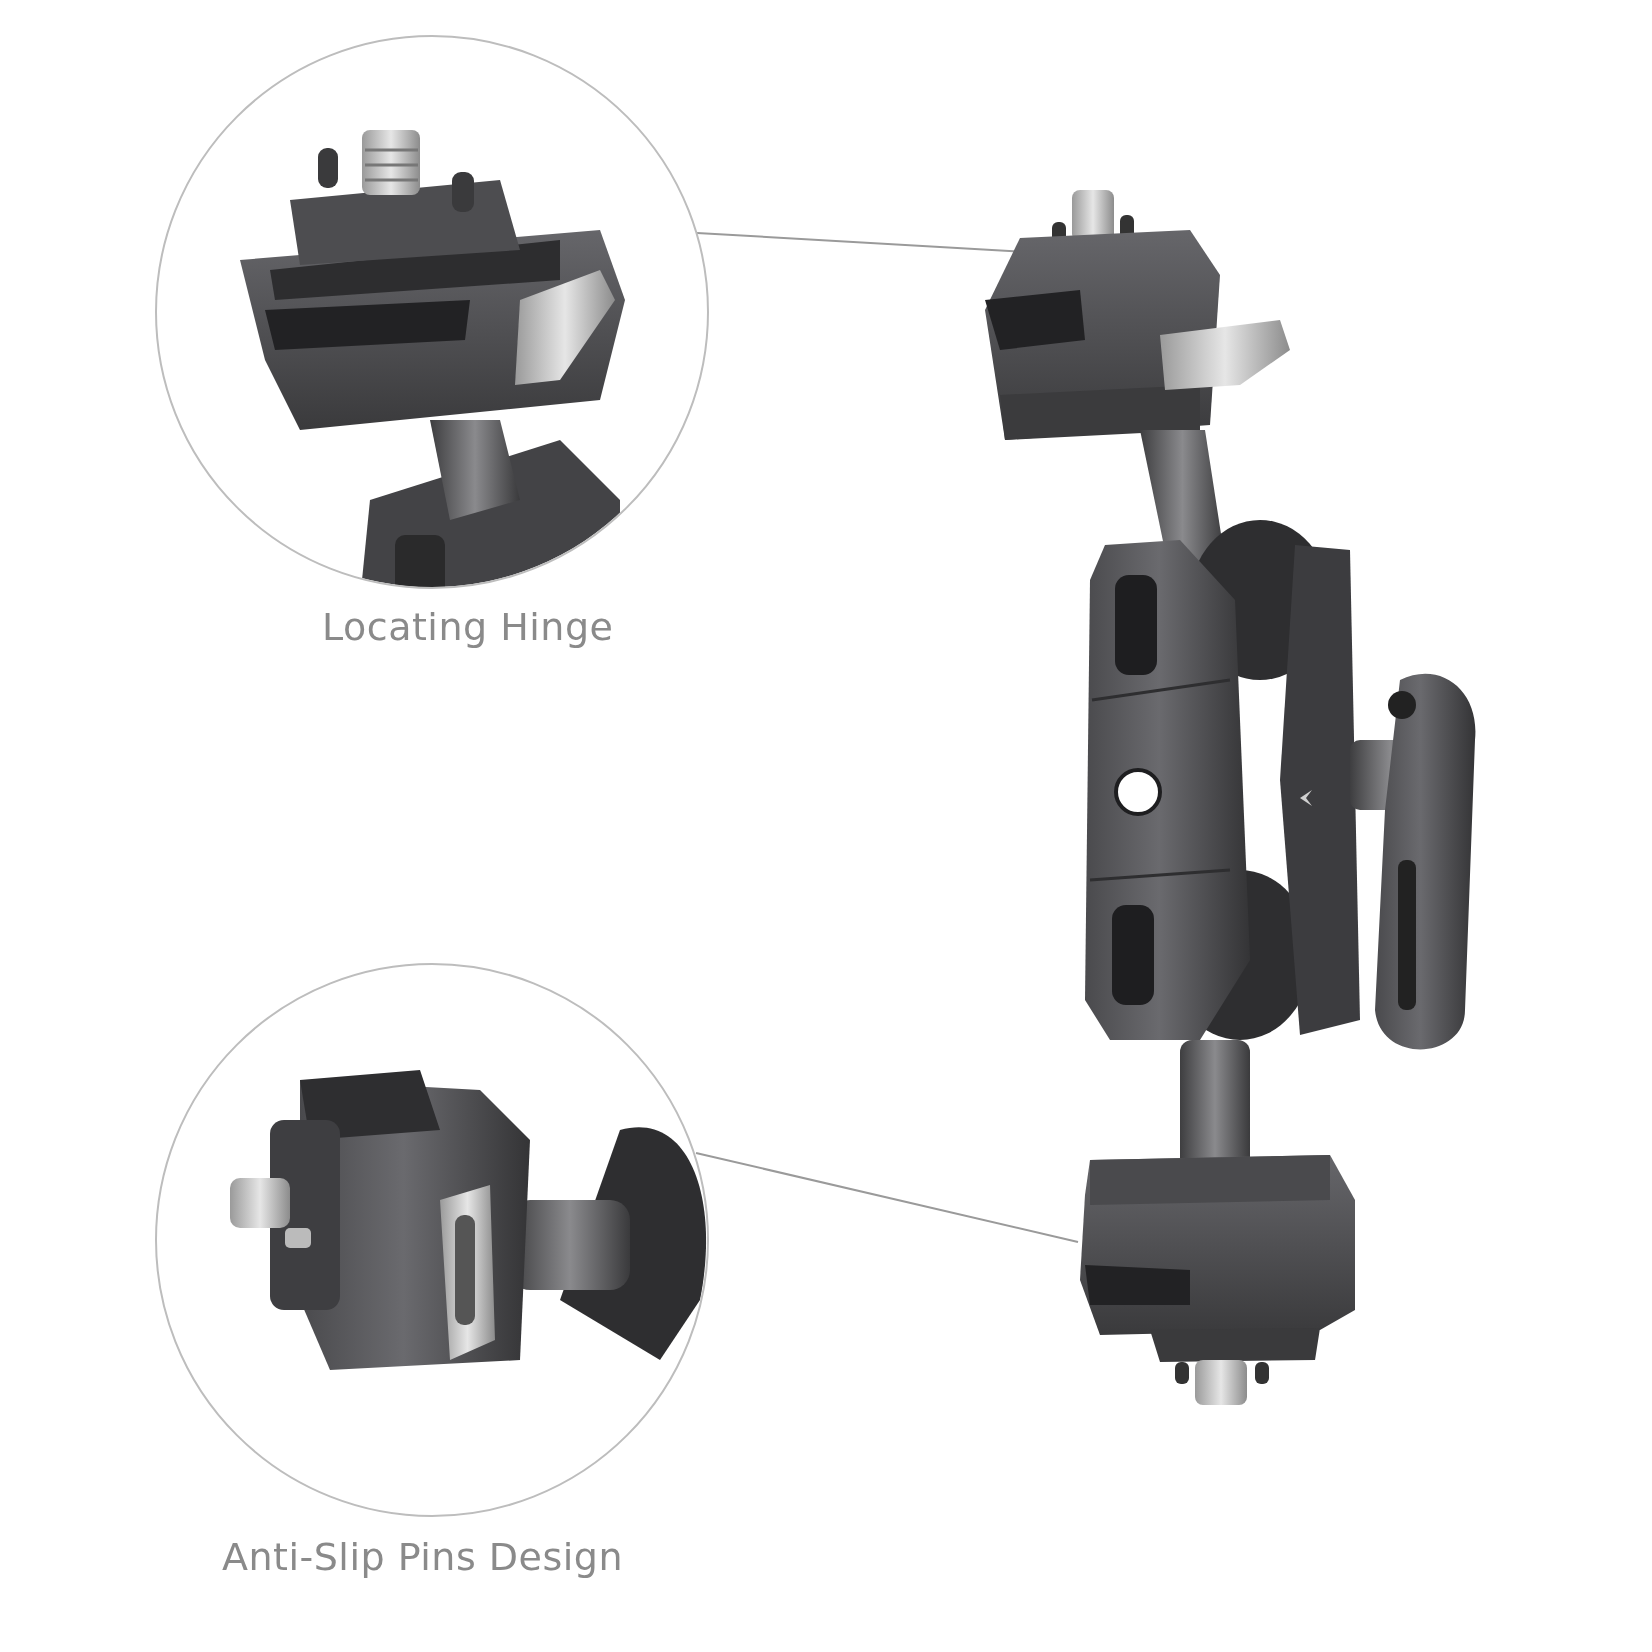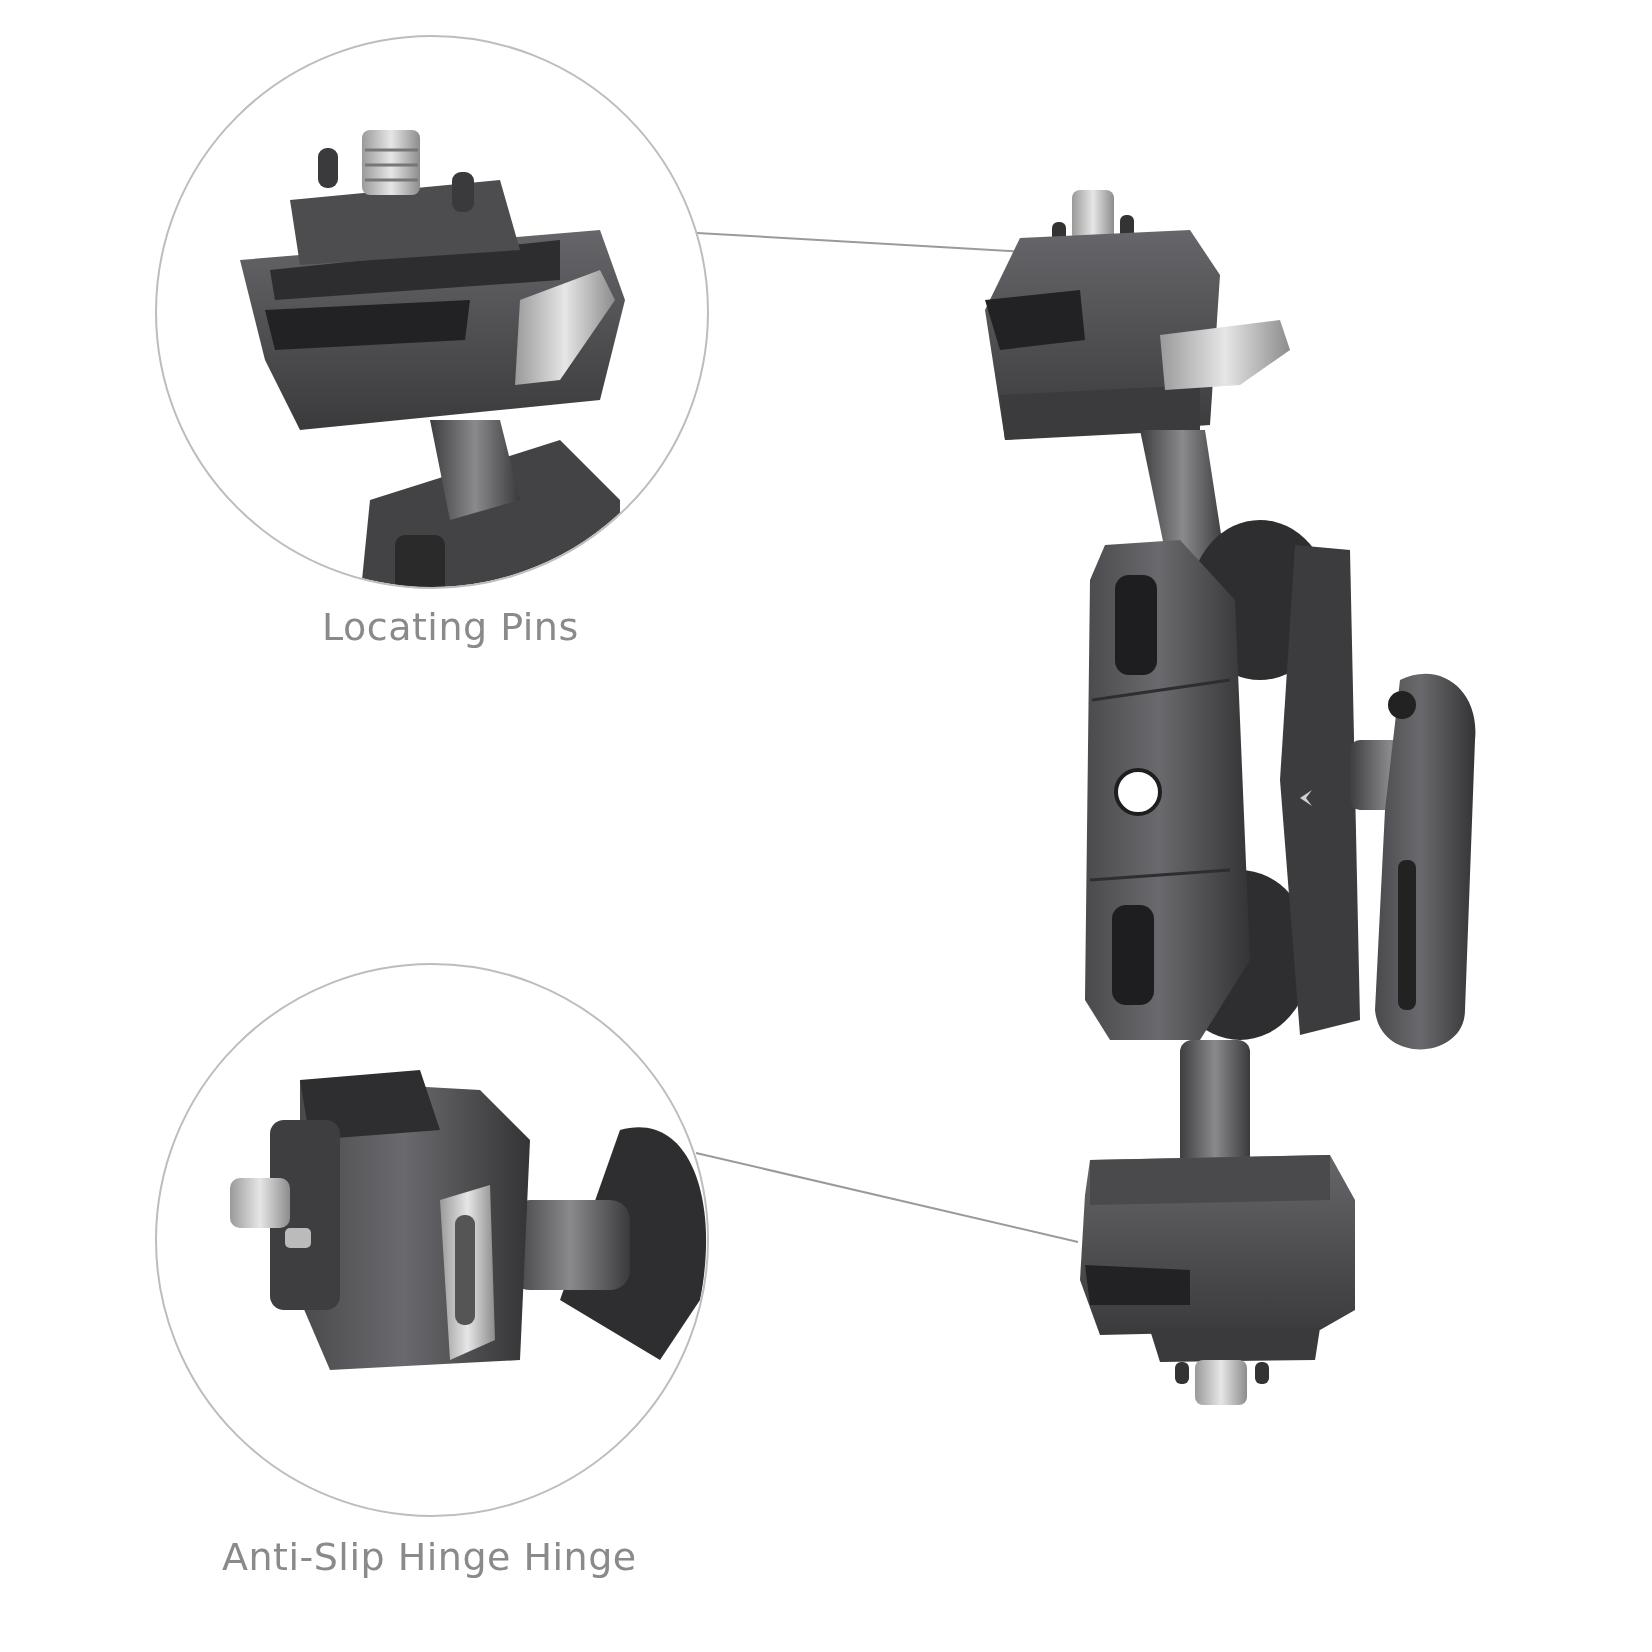--- a/index.html
+++ b/index.html
@@ -128,15 +128,15 @@
     <path d="M1085 1265 L1190 1270 L1190 1305 L1090 1305 Z" fill="#222224"></path>
     <path d="M1090 1160 L1330 1155 L1330 1200 L1090 1205 Z" fill="#4a4a4d"></path>
 
     <path d="M1150 1330 L1320 1328 L1315 1360 L1160 1362 Z" fill="#3a3a3c"></path>
     <rect x="1195" y="1360" width="52" height="45" rx="8" fill="url(#steel)"></rect>
     <rect x="1175" y="1362" width="14" height="22" rx="6" fill="#333"></rect>
     <rect x="1255" y="1362" width="14" height="22" rx="6" fill="#333"></rect>
   </g>
 </svg>
 
-<div class="caption" style="left:322px;top:605px;">Locating  Pins</div>
-<div class="caption" style="left:222px;top:1535px;">Anti-Slip Hinge Hinge</div>
+<div class="caption" style="left:322px;top:605px;">Locating  Hinge</div>
+<div class="caption" style="left:222px;top:1535px;">Anti-Slip Pins Design</div>
 </div>
 
 </body></html>

